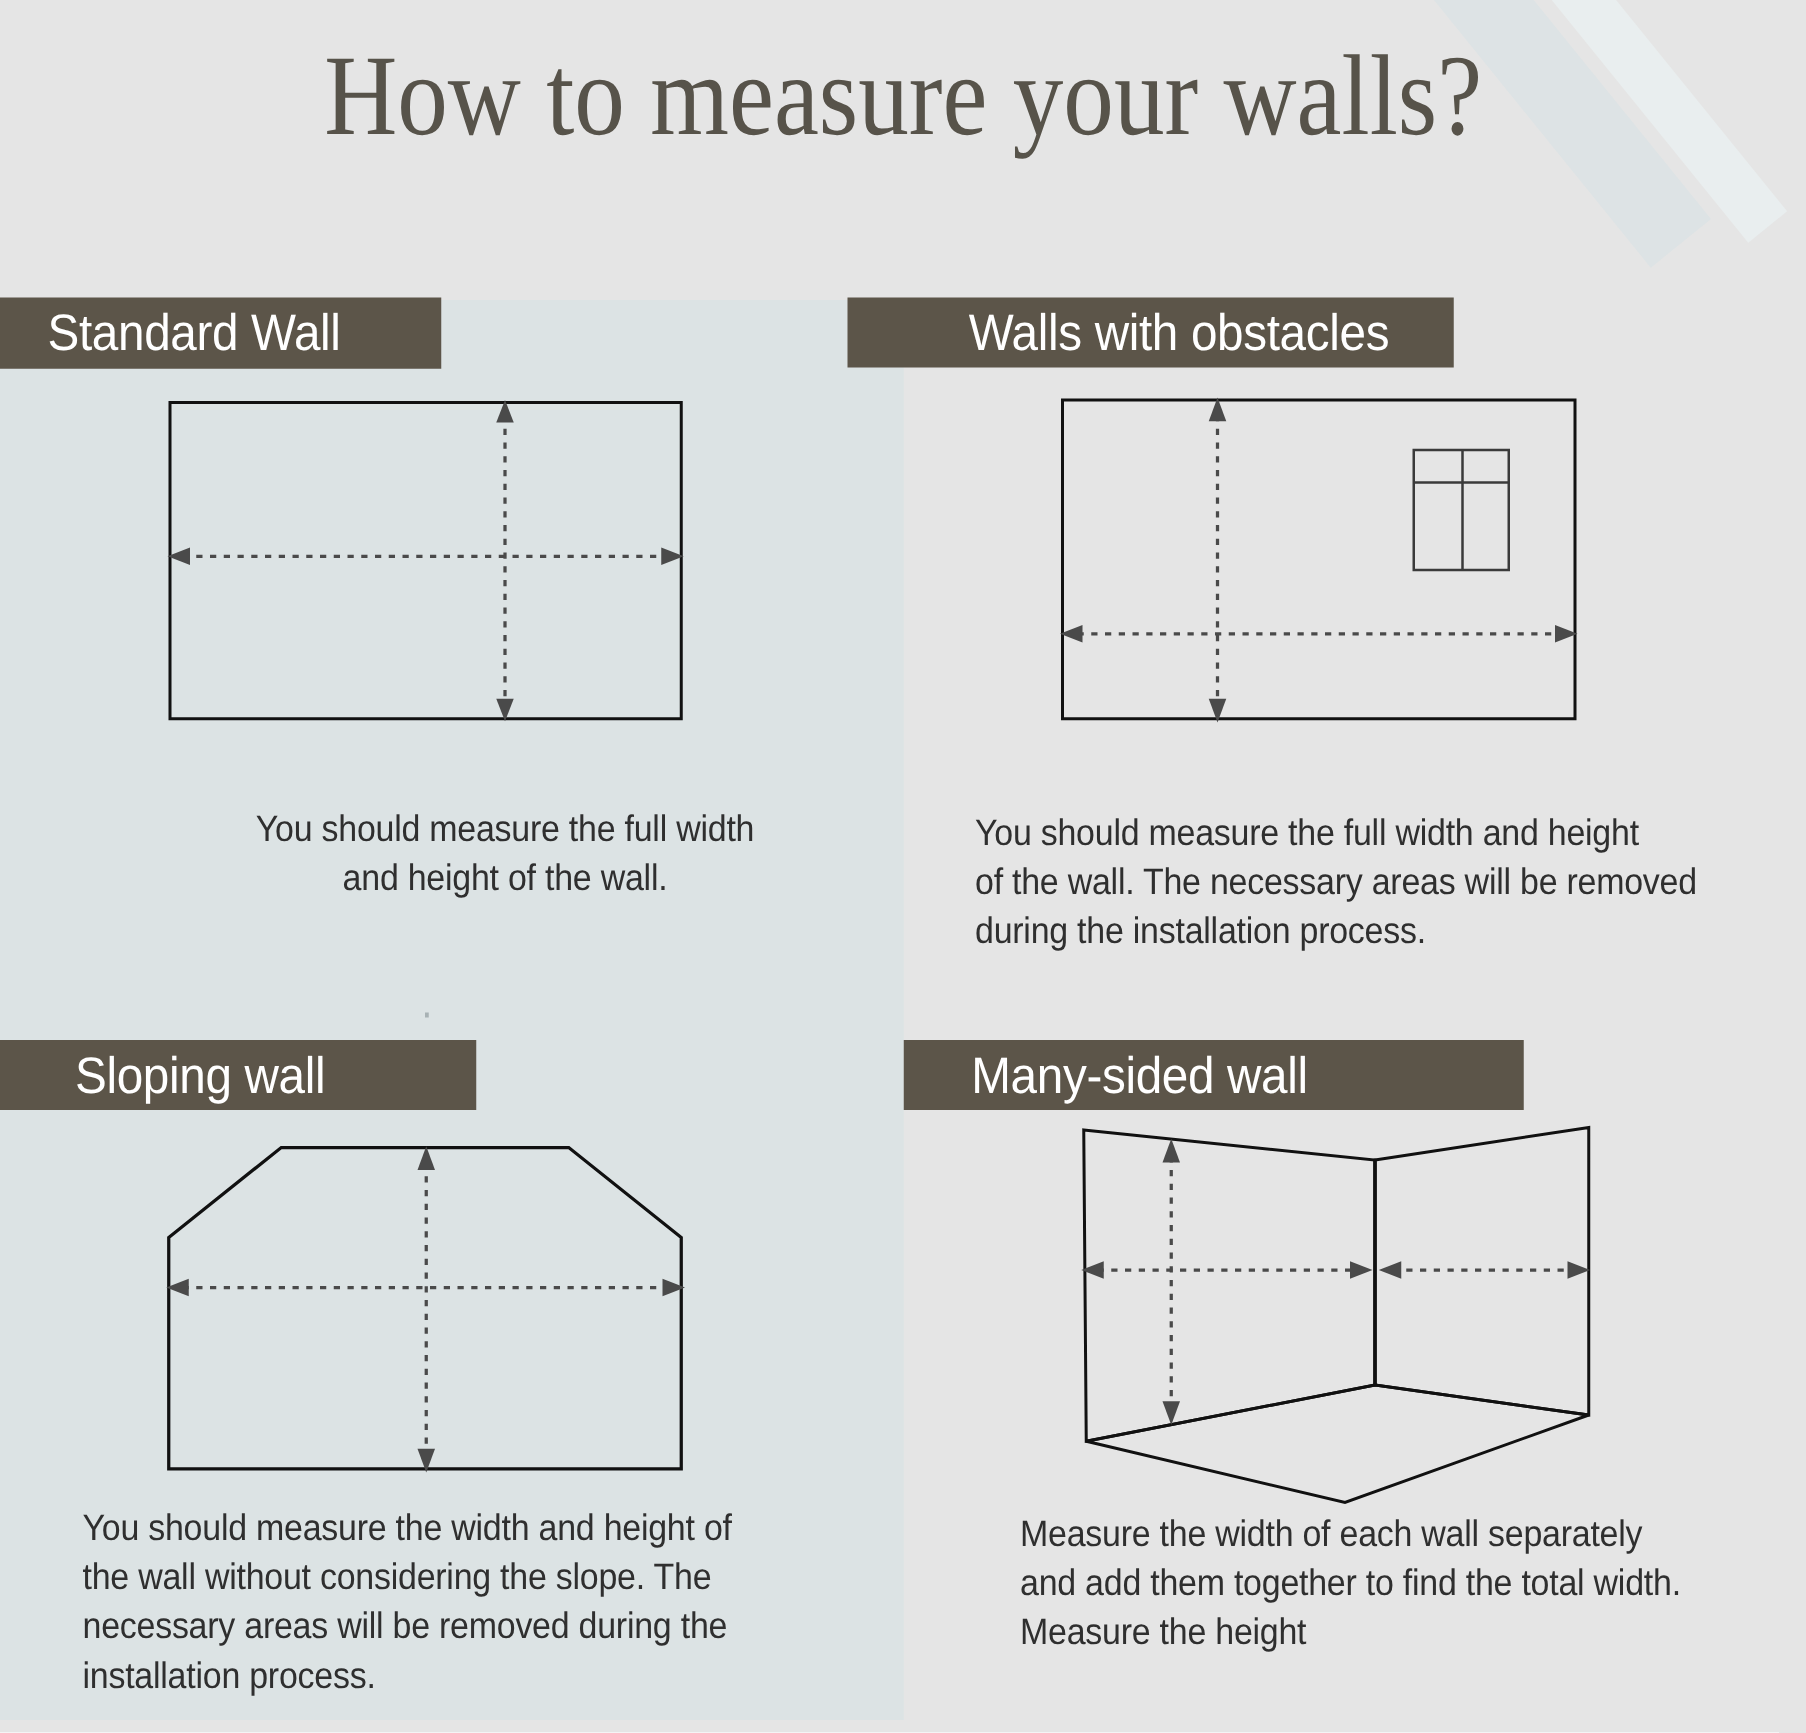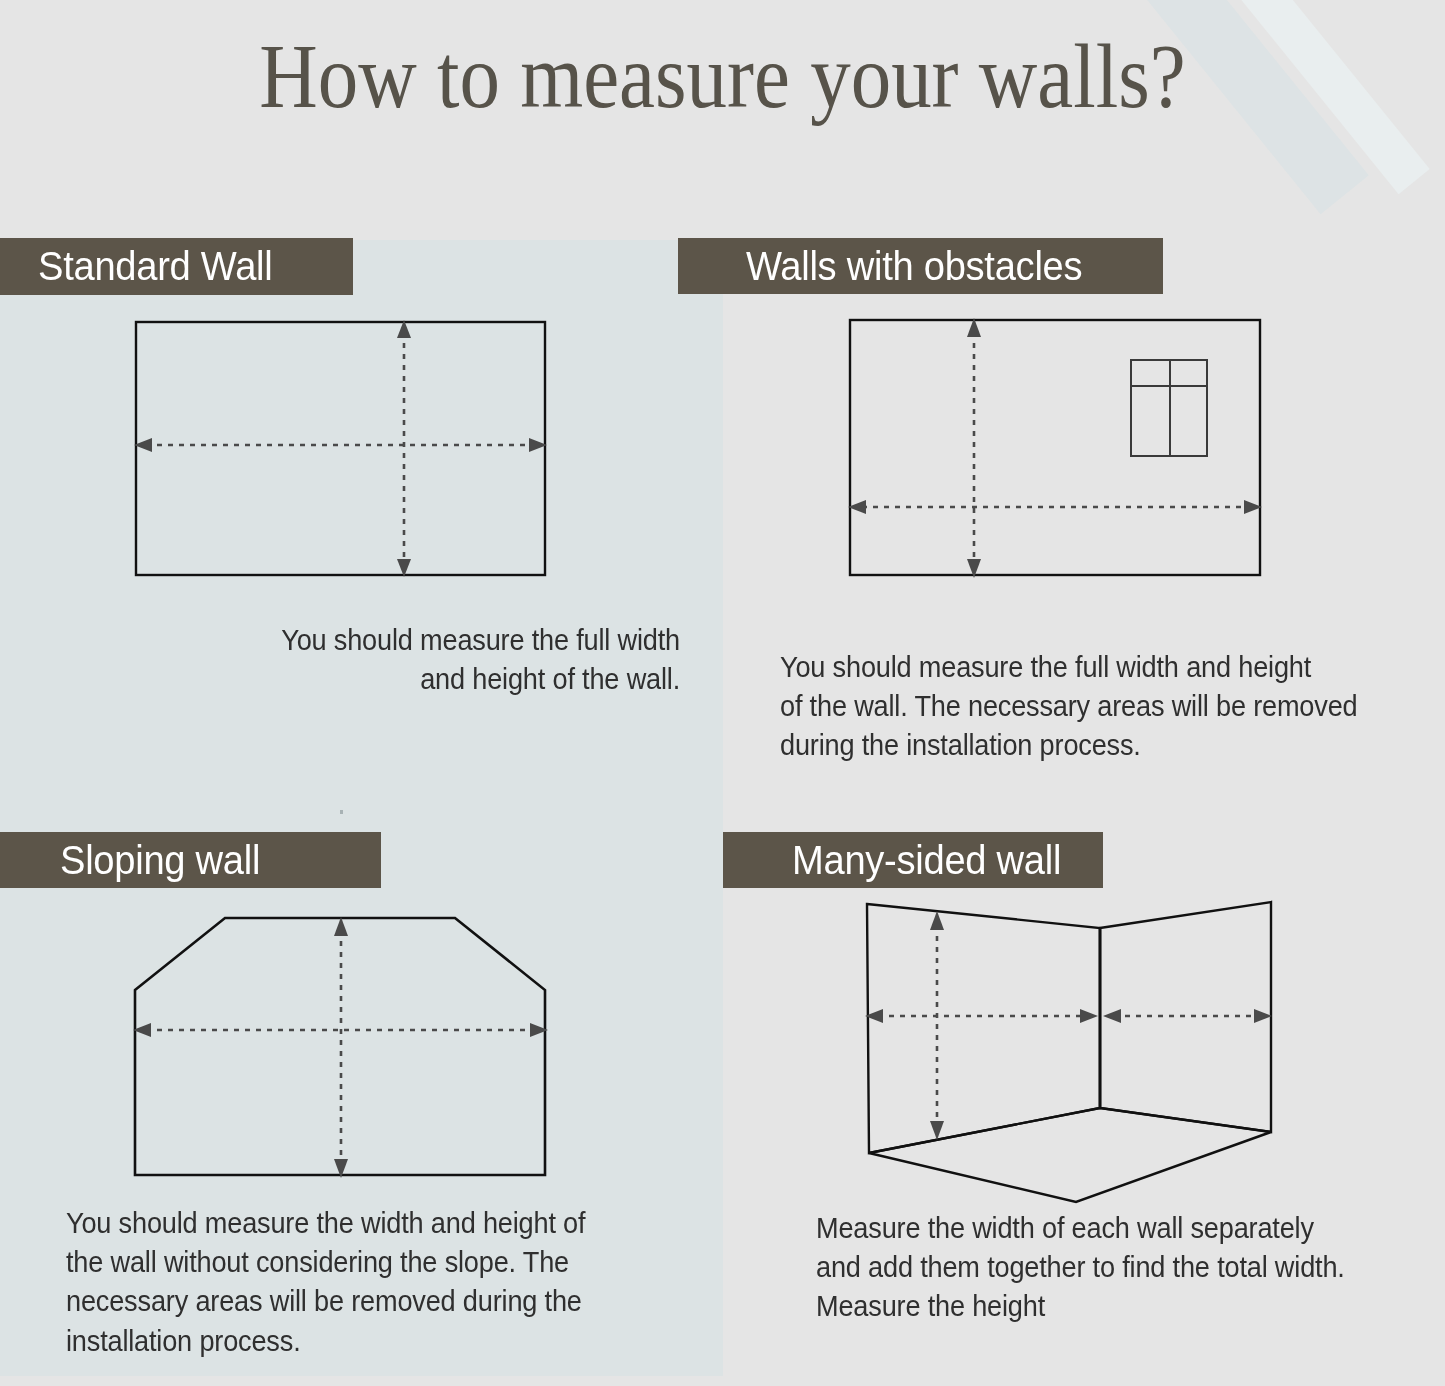--- a/index.html
+++ b/index.html
@@ -80,23 +80,23 @@
     font-weight: 400;
     letter-spacing: -0.3px;
     white-space: nowrap;
   }
   .sec-bar .sec-label {
     transform: scaleX(0.93);
     transform-origin: left center;
   }
 
   #bar-standard   { left: 0px;   top: 238px; width: 353px; height: 57px; padding-left: 38px; }
-  #bar-obstacles  { left: 678px; top: 238px; width: 485px; height: 56px; padding-left: 68px; }
+  #bar-obstacles  { left: 678px; top: 238px; width: 485px; height: 56px; padding-left: 97px; }
   #bar-sloping    { left: 0px;   top: 832px; width: 381px; height: 56px; padding-left: 60px; }
-  #bar-manysided  { left: 723px; top: 832px; width: 380px; height: 56px; padding-left: 69px; }
+  #bar-manysided  { left: 723px; top: 832px; width: 496px; height: 56px; padding-left: 54px; }
 
   
   .diagram {
     position: absolute;
   }
   #dia-standard  { left: 110px; top: 300px; width: 470px; height: 300px; }
   #dia-obstacles { left: 820px; top: 300px; width: 470px; height: 300px; }
   #dia-sloping   { left: 110px; top: 890px; width: 470px; height: 305px; }
   #dia-manysided { left: 840px; top: 880px; width: 470px; height: 335px; }
 
@@ -109,21 +109,21 @@
     line-height: 1.33;
     letter-spacing: -0.2px;
   }
   .caption span {
     display: block;
     transform: scaleX(0.92);
     transform-origin: left center;
   }
   #cap-standard  { left: 104px; top: 620px; width: 600px; text-align: left; }
   #cap-standard span { transform-origin: center center; }
-  #cap-standard  { text-align: right; }
+  #cap-standard  { text-align: center; margin-top: 24px; }
   #cap-obstacles { left: 780px; top: 647px; width: 640px; }
   #cap-sloping   { left: 66px;  top: 1203px; width: 620px; }
   #cap-manysided { left: 816px; top: 1208px; width: 620px; }
 
   .tiny-dot {
     position: absolute;
     left: 340px;
     top: 810px;
     width: 3px;
     height: 4px;

